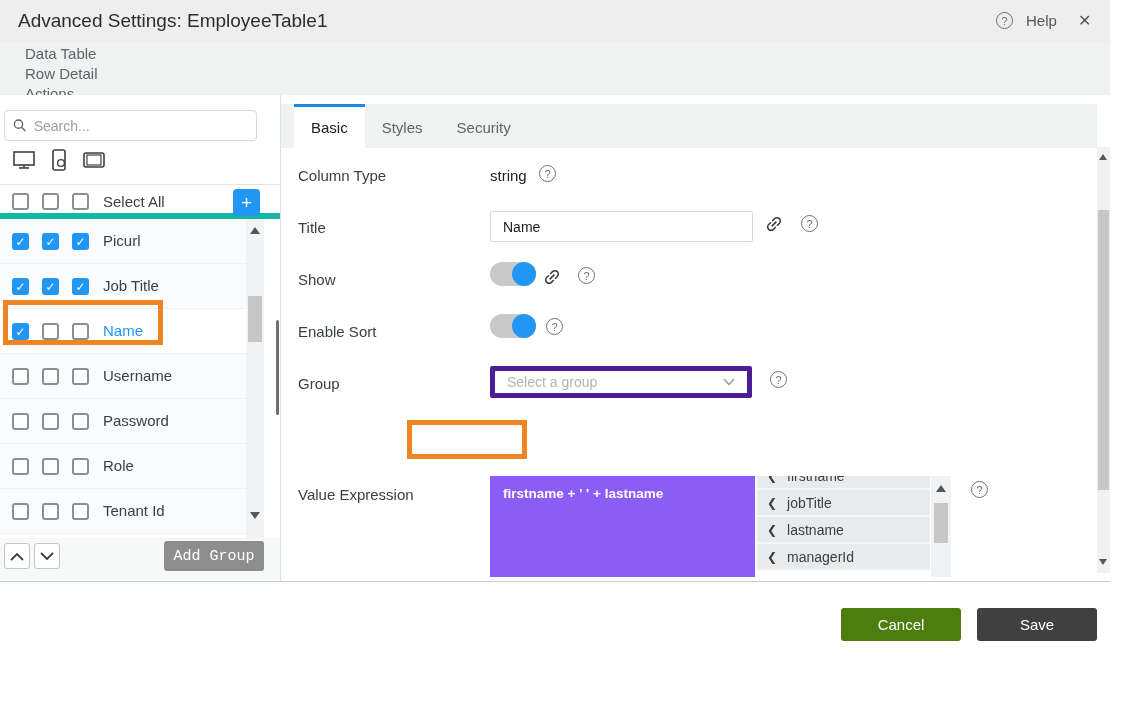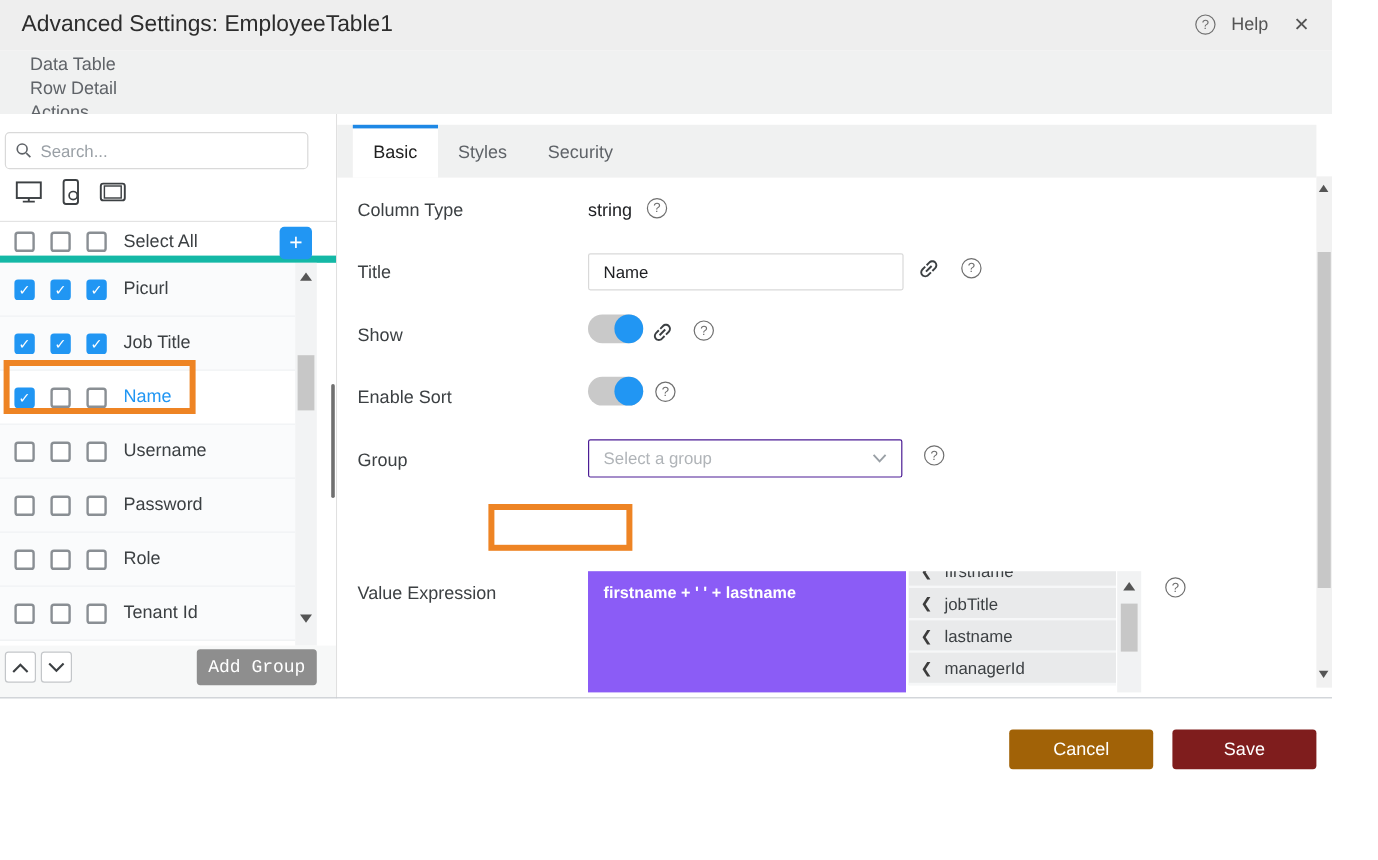--- a/index.html
+++ b/index.html
@@ -65,43 +65,43 @@
   .panel { left:281px; top:95px; width:829px; height:487px; background:#fff; }
   .ptabbar { left:0; top:9px; width:816px; height:44px; padding-left:13px; }
   .flabel { position:absolute; left:17px; font-size:15px; color:#3c4043; }
   .fvalue { position:absolute; left:209px; font-size:15px; color:#202124; }
   .pq { position:absolute; }
   .txt-input { position:absolute; left:209px; width:263px; height:31px; border:1px solid #d9d9d9; border-radius:2px;
                padding:0 12px; font-size:14px; color:#202124; font-family:inherit; outline:none; }
   .toggle { position:absolute; width:46px; height:24px; border-radius:12px; background:#c9c9c9; cursor:pointer; }
   .toggle .knob { position:absolute; left:0; top:0; width:24px; height:24px; border-radius:50%; background:#9e9e9e; }
   .toggle.on .knob { left:auto; right:0; background:#2196f3; }
-  .select-box { position:absolute; left:209px; width:262px; height:32px; border:1px solid #4c1d95; border-radius:2px;
+  .select-box { position:absolute; left:209px; width:262px; height:32px; border:5px solid #4c1d95; border-radius:2px;
                 display:flex; align-items:center; justify-content:space-between; padding:0 12px; cursor:pointer; background:#fff; }
   .select-ph { font-size:14px; color:#b0b4b8; }
   .subtabbar { left:0; top:324px; width:816px; height:40px; padding-left:13px; }
   .subtabbar .tab { border-top-width:3px; }
   .editor { left:209px; top:381px; width:265px; height:101px; background:#8b5cf6; padding:10px 13px;
             color:#fff; font-size:13.5px; font-weight:bold; }
   .fields { left:476px; top:381px; width:173px; height:101px; overflow:hidden; }
   .fields-inner { position:relative; top:-13px; }
   .frow { height:27px; background:#e9eaeb; border-bottom:2px solid #f6f7f8; display:flex; align-items:center;
           padding-left:10px; gap:10px; cursor:pointer; }
   .fchev { font-size:12px; font-weight:bold; color:#3c3c3c; }
   .fname { font-size:14px; color:#3c4043; }
   .fields-scroll { left:650px; top:381px; width:20px; height:101px; background:#f1f2f3; }
   .main-scroll { left:816px; top:52px; width:13px; height:426px; background:#f1f1f1; }
 
   .dlg-bottom { left:0; top:581px; width:1110px; height:1px; background:#c9cdd1; }
 
   
   .footer-btn { position:absolute; top:608px; width:120px; height:33px; border-radius:3px; color:#fff;
                 font-size:15px; display:flex; align-items:center; justify-content:center; cursor:pointer; border:none; }
-  .cancel-btn { left:841px; background:#a16207; }
-  .save-btn { left:977px; background:#7f1d1d; }
+  .cancel-btn { left:841px; background:#4d7c0f; }
+  .save-btn { left:977px; background:#404040; }
 </style>
 </head>
 <body>
 
 <div class="page">
 
   <div class="abs hdr"></div>
   <div class="abs hdr-title">Advanced Settings: EmployeeTable1</div>
   <div class="abs qmark" style="left:996px; top:12px;">?</div>
   <div class="abs help-label">Help</div>

